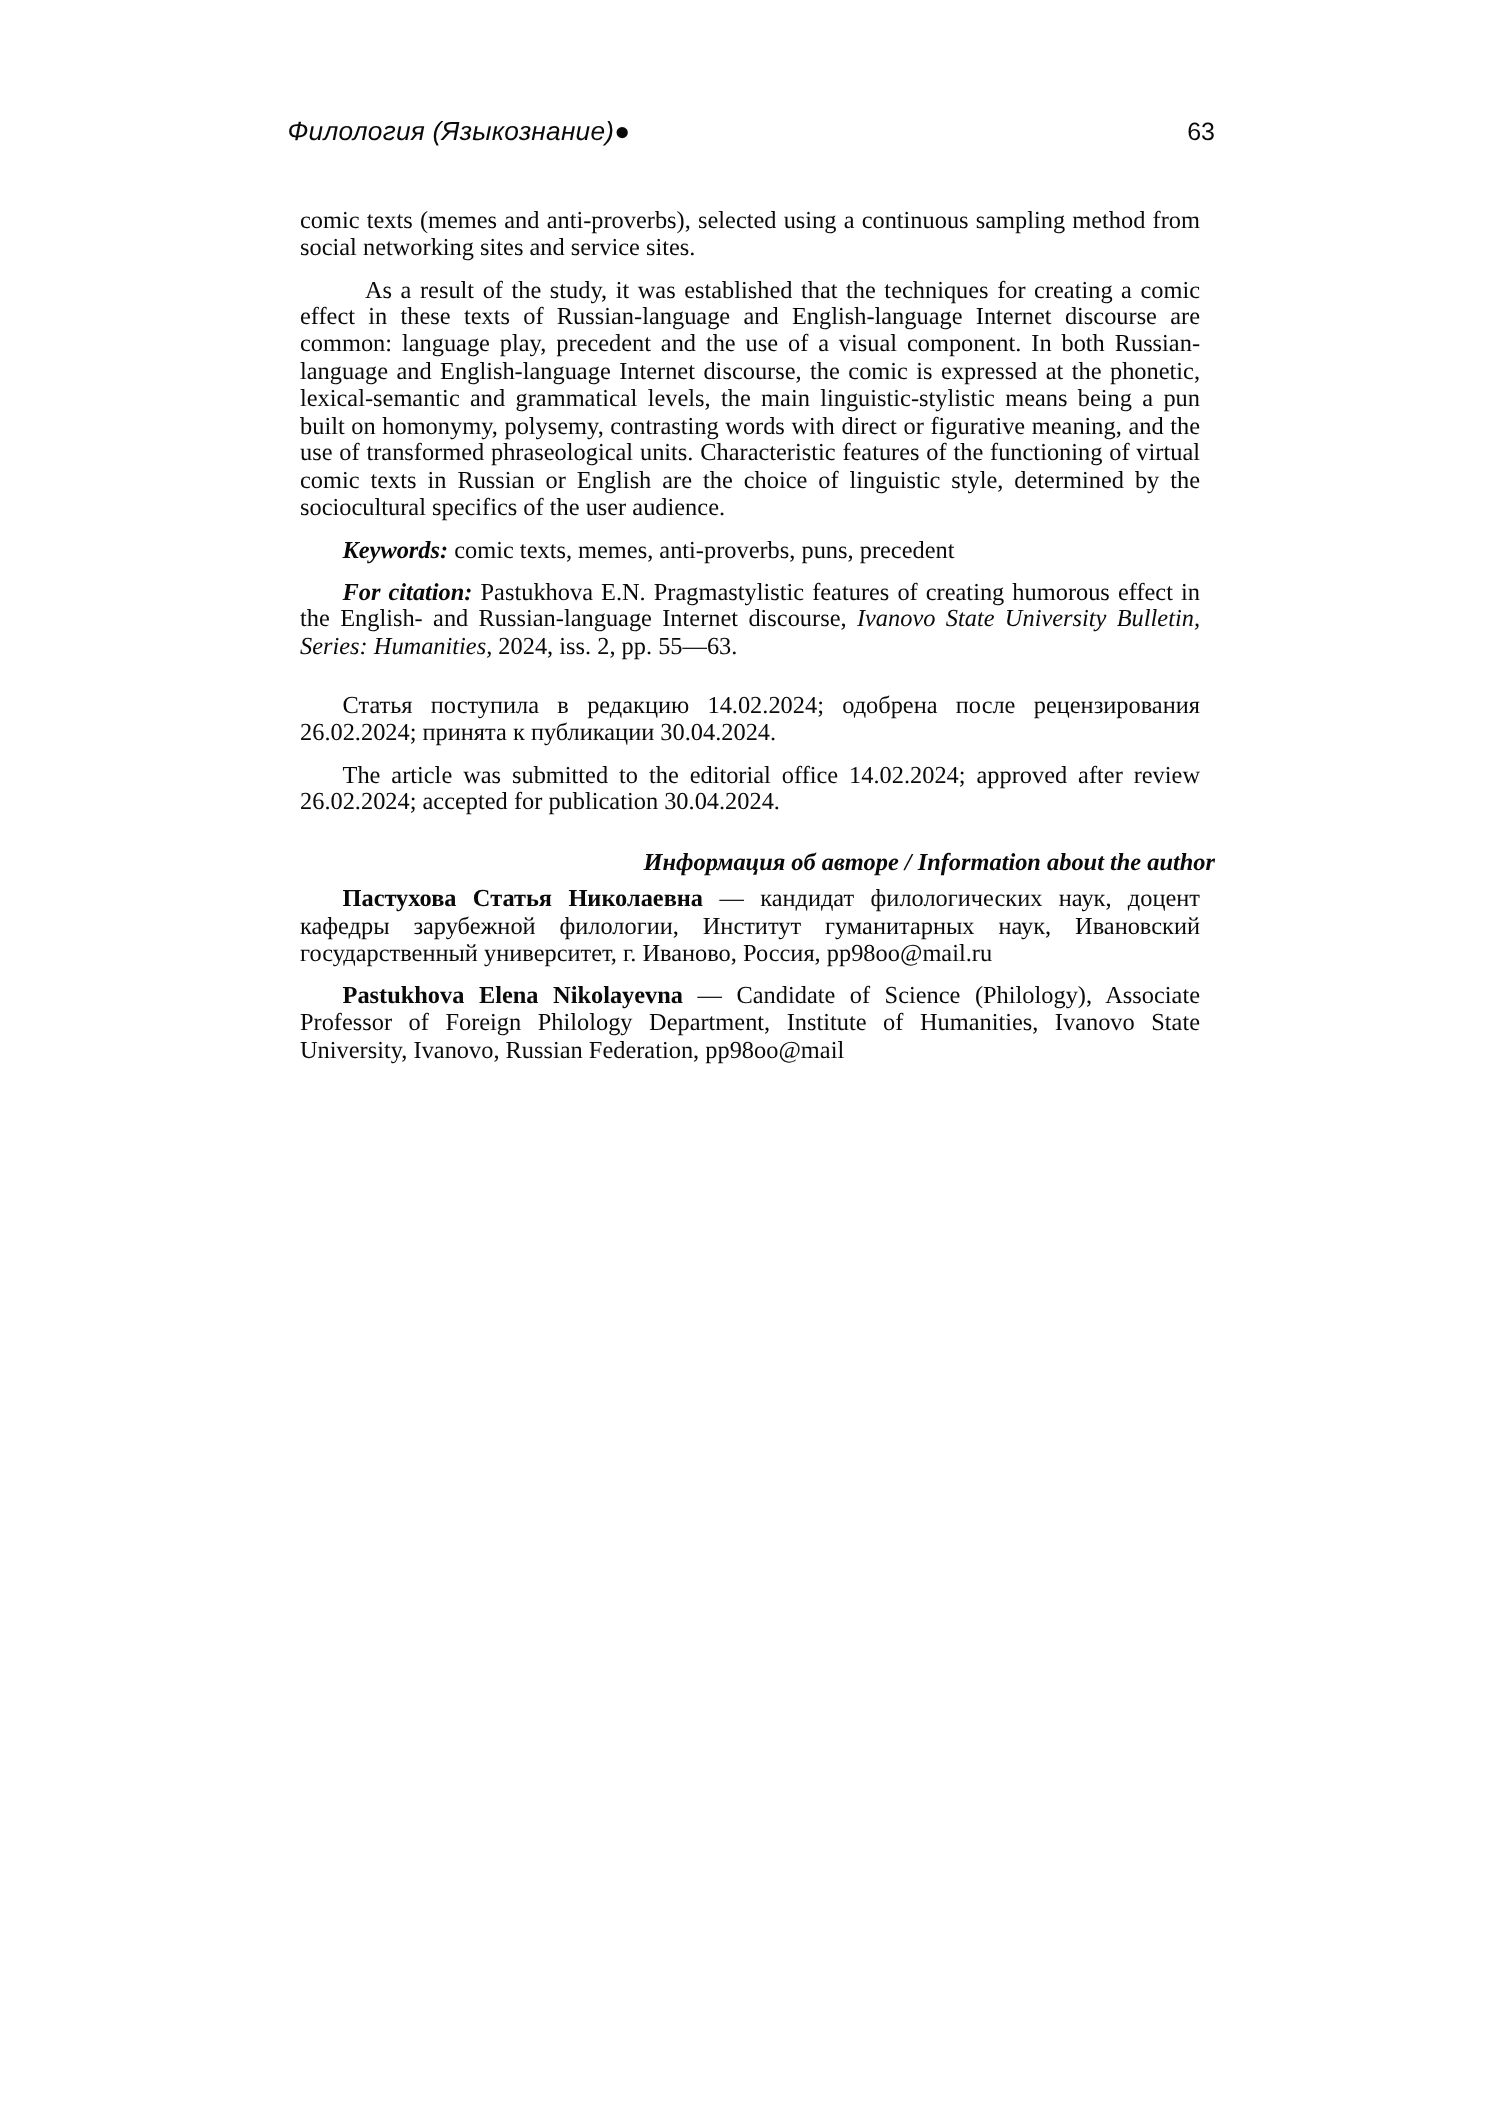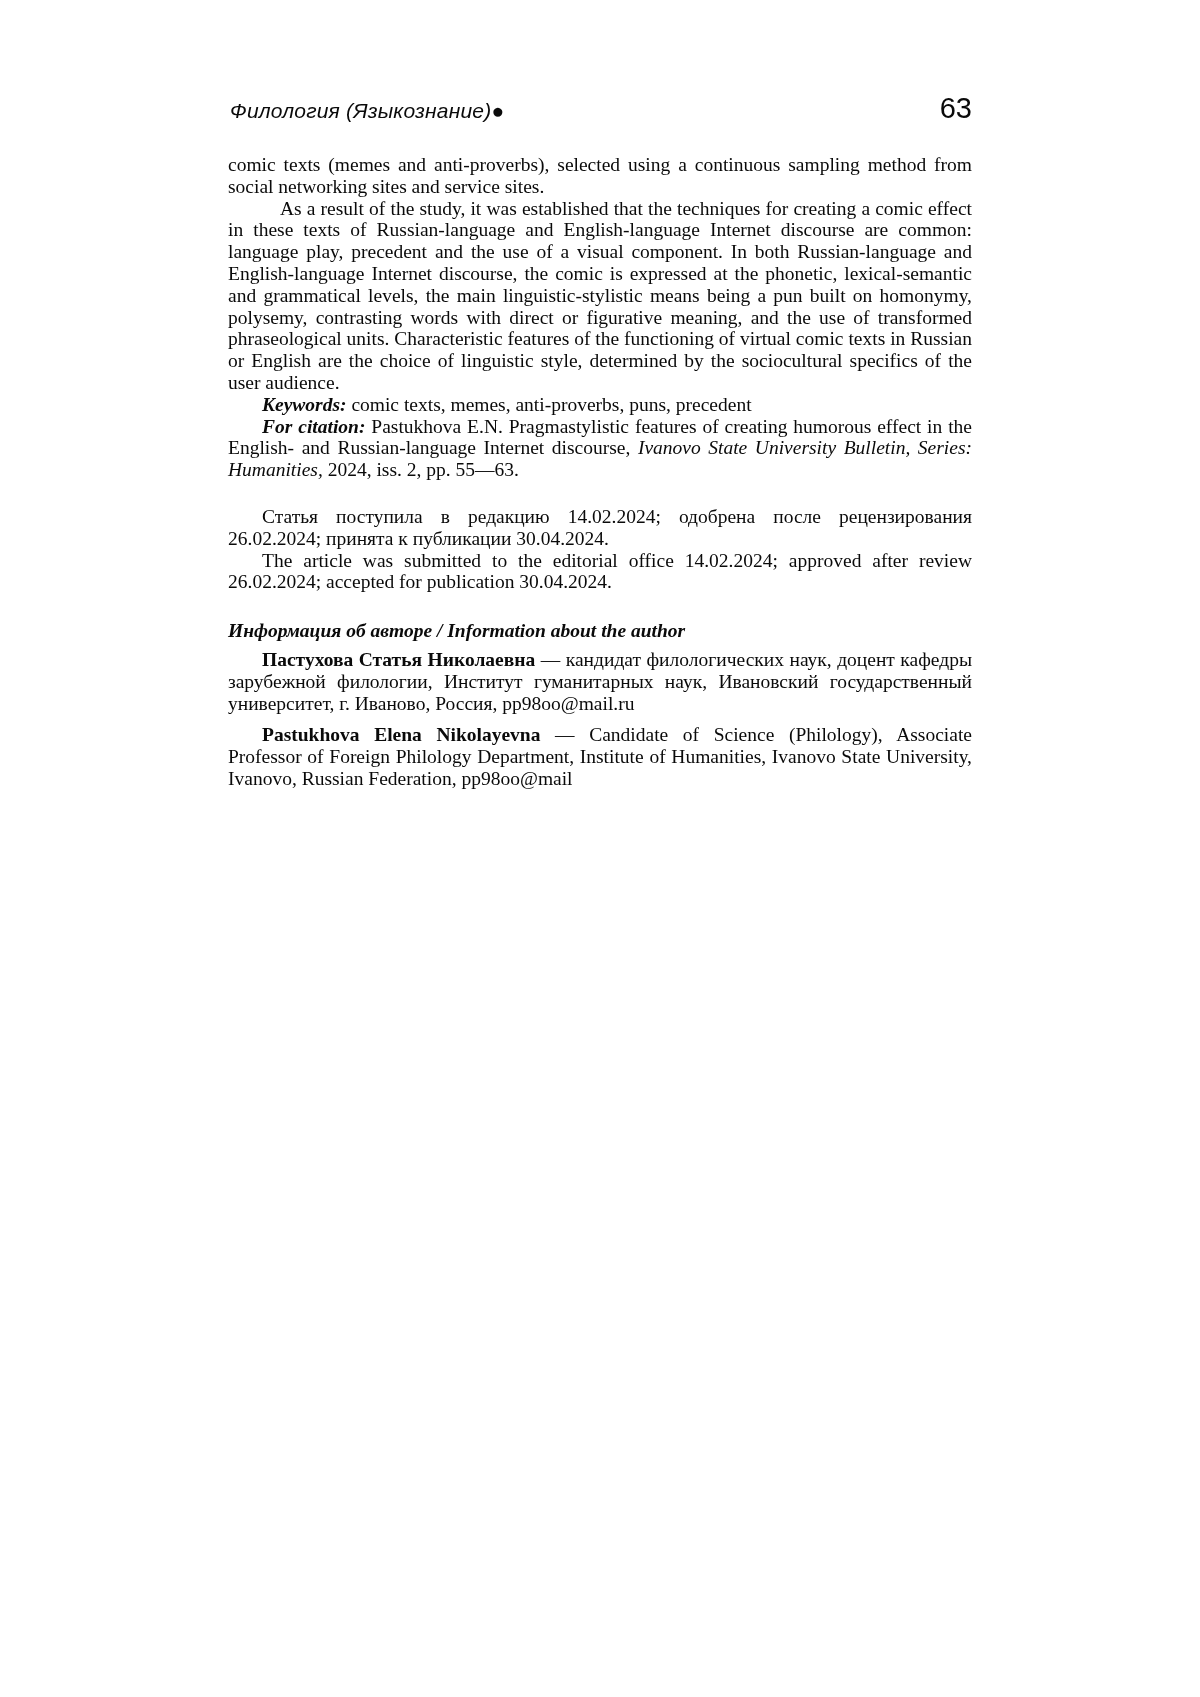--- a/index.html
+++ b/index.html
@@ -27,34 +27,34 @@
     align-items: baseline;
   }
   .running-title {
     font-family: "Liberation Sans", "DejaVu Sans", sans-serif;
     font-style: italic;
     font-size: 21px;
     letter-spacing: 0.2px;
   }
   .page-number {
     font-family: "Liberation Sans", "DejaVu Sans", sans-serif;
-    font-size: 29px;
+    font-size: 20px;
     line-height: 1;
   }
   
   .main-col {
     position: absolute;
     left: 228px;
     top: 154px;
     width: 744px;
     font-size: 19.5px;
     line-height: 21.8px;
     text-align: justify;
   }
-  .main-col p { margin: 0; }
+  .main-col p { margin: 12px; }
   .abstract-cont {
     margin-left: 12px;
   }
   .abstract-body {
     margin-top: 6px;
     text-indent: 52px;
   }
   .keywords-line {
     margin-top: 24px;
     text-indent: 34px;
@@ -68,21 +68,21 @@
     margin-top: 25px;
   }
   .dates-block p {
     text-indent: 34px;
   }
   .author-heading {
     margin: 27px 0 0 0;
     font-size: 19.5px;
     font-weight: bold;
     font-style: italic;
-    text-align: left;
+    text-align: right;
     text-indent: 0;
   }
   .author-par {
     text-indent: 34px;
   }
   .author-par.ru { margin-top: 7px; }
   .author-par.en { margin-top: 10px; }
   .bi { font-weight: bold; font-style: italic; }
   
   .page-footer {

